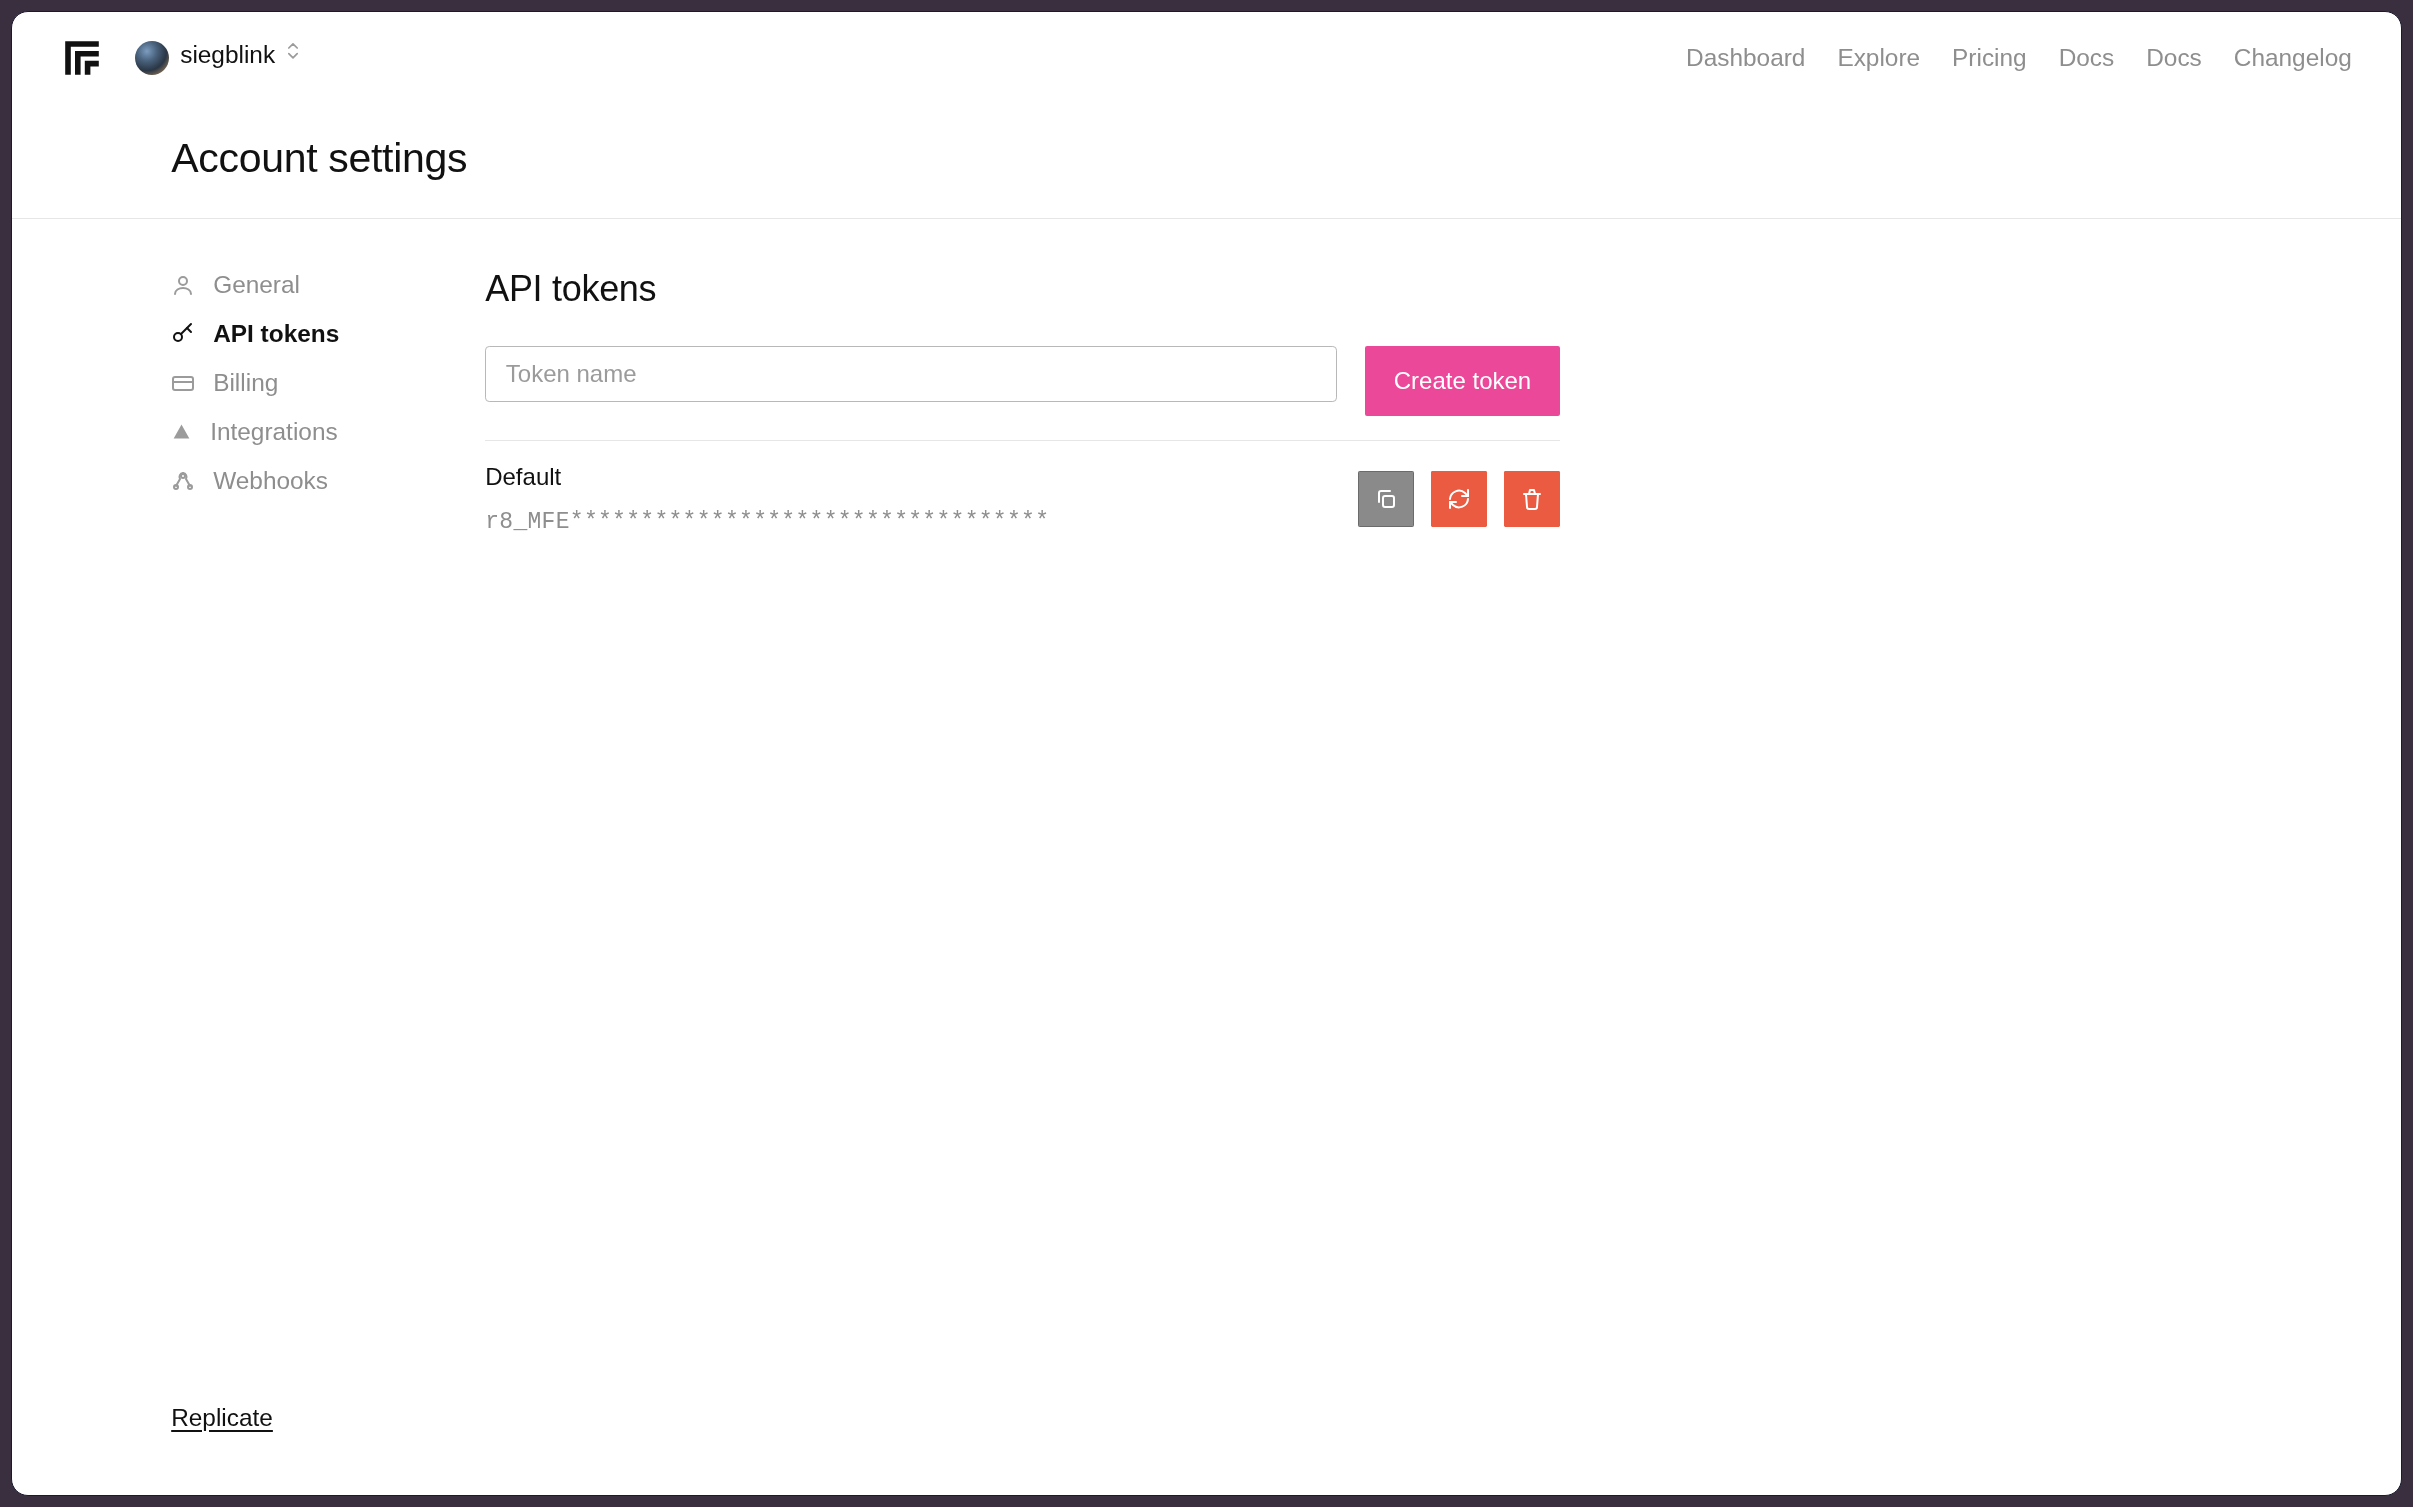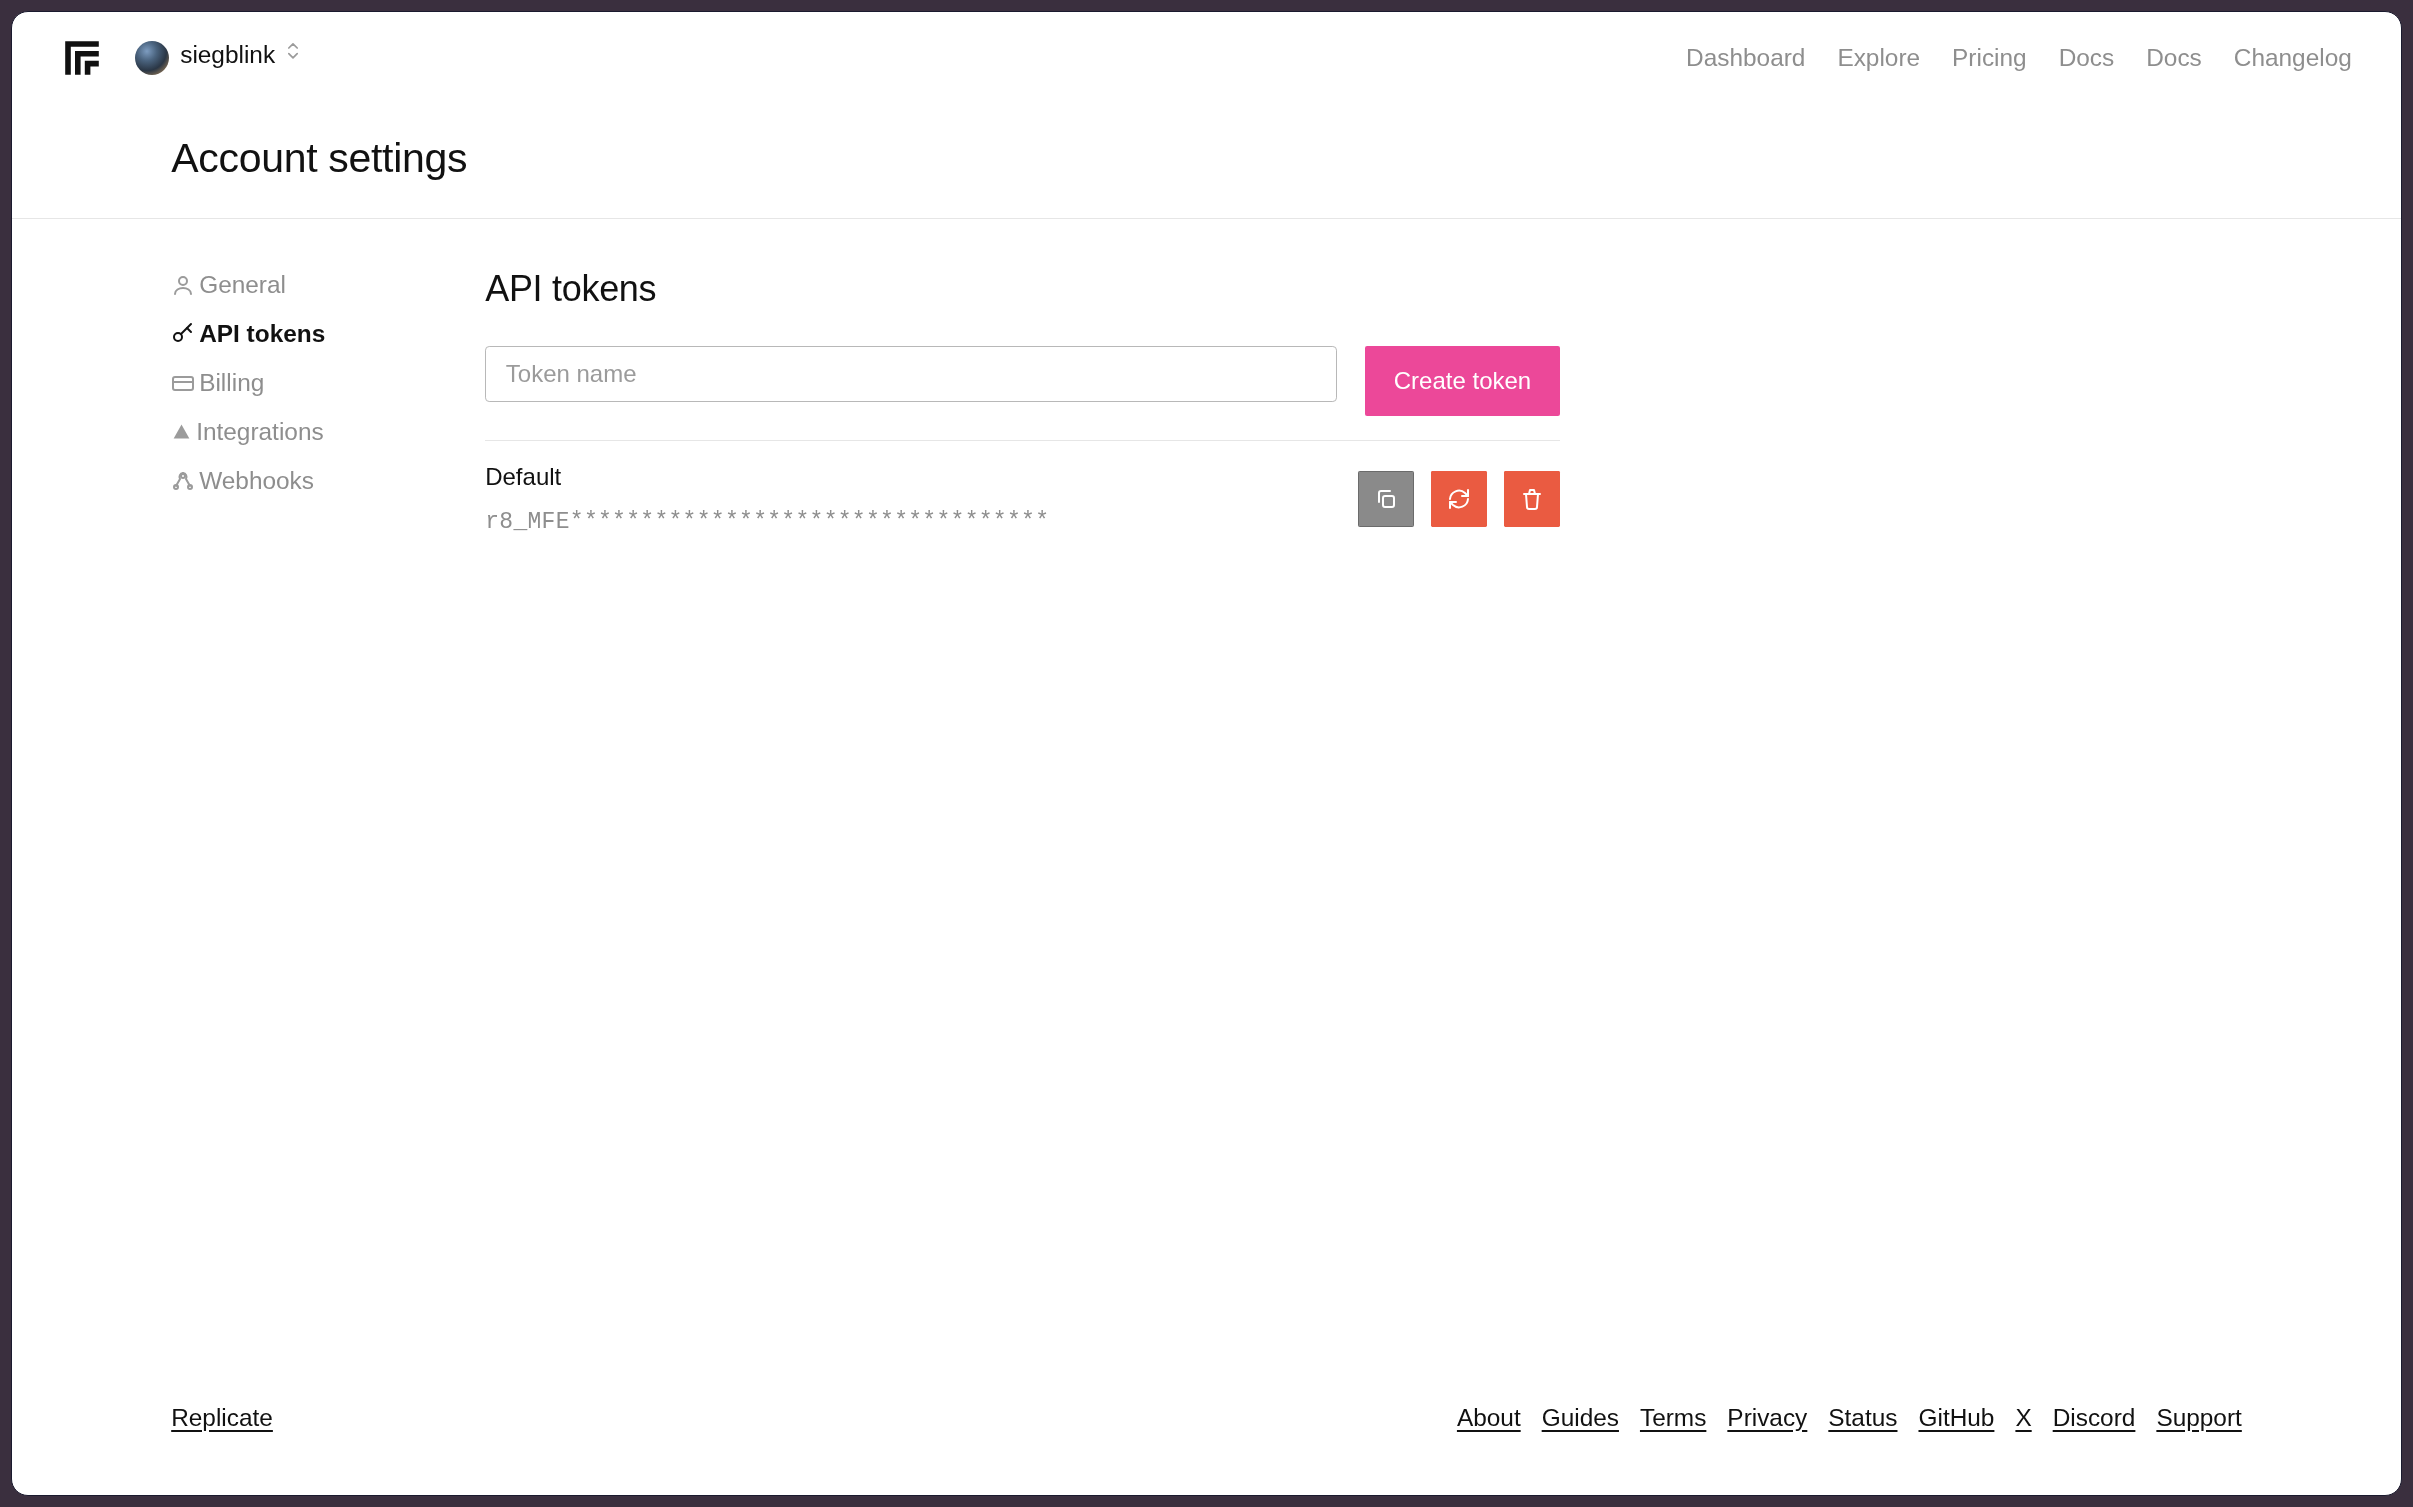--- a/index.html
+++ b/index.html
@@ -91,21 +91,21 @@
     .sidebar {
       width: 314px;
       display: flex;
       flex-direction: column;
       gap: 21px;
       padding-top: 2.8px;
     }
     .side-item {
       display: flex;
       align-items: center;
-      gap: 4px;
+      gap: 18px;
       cursor: pointer;
       font-size: 24.4px;
       color: #8e8e8e;
     }
     .side-item.active {
       color: #111;
       font-weight: 700;
     }
     .side-item .side-icon svg { display: block; }
     .side-item:not(.active) .side-icon { color: #9b9b9b; }
@@ -347,26 +347,15 @@
               </svg>
             </span>
           </button>
         </div>
       </div>
     </div>
   </div>
 
   <div class="footer">
     <a class="footer-brand">Replicate</a>
-    <div class="footer-links">
-      <a class="footer-link">About</a>
-      <a class="footer-link">Guides</a>
-      <a class="footer-link">Terms</a>
-      <a class="footer-link">Privacy</a>
-      <a class="footer-link">Status</a>
-      <a class="footer-link">GitHub</a>
-      <a class="footer-link">X</a>
-      <a class="footer-link">Discord</a>
-      <a class="footer-link">Support</a>
-    </div>
   </div>
 </div>
 
 
 </body></html>

